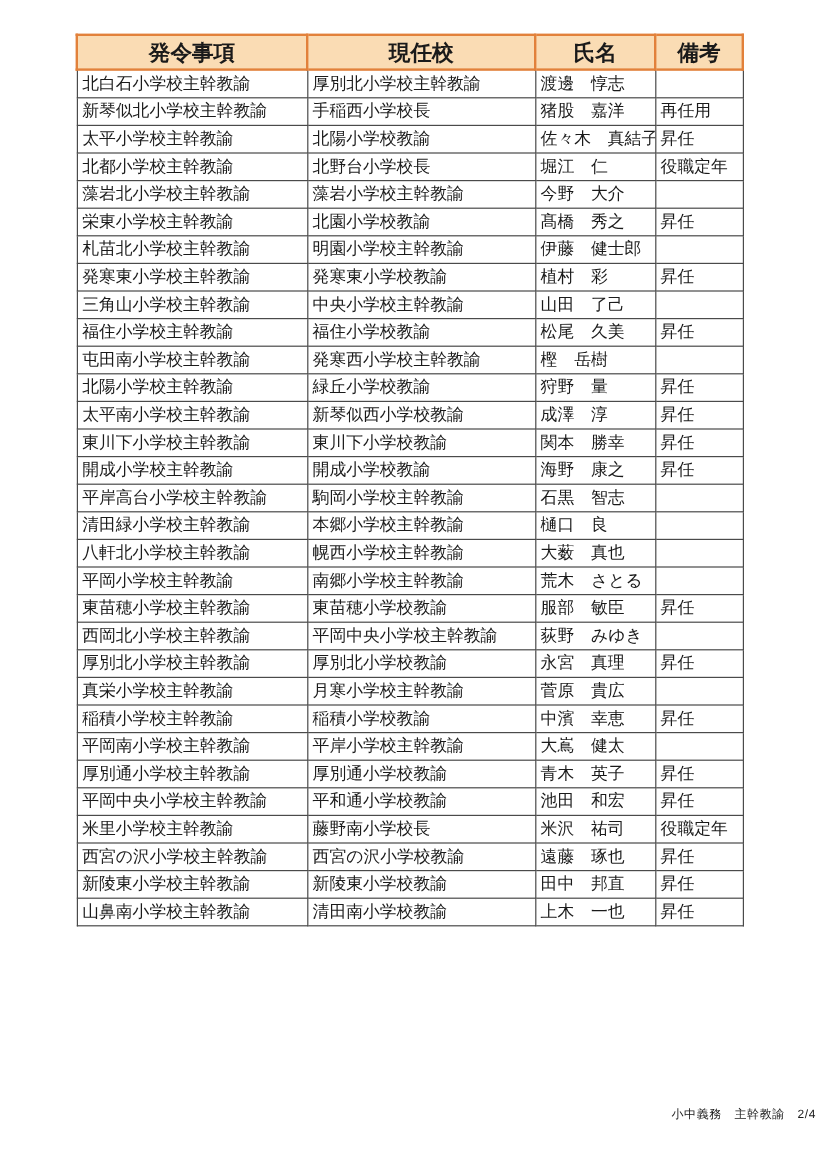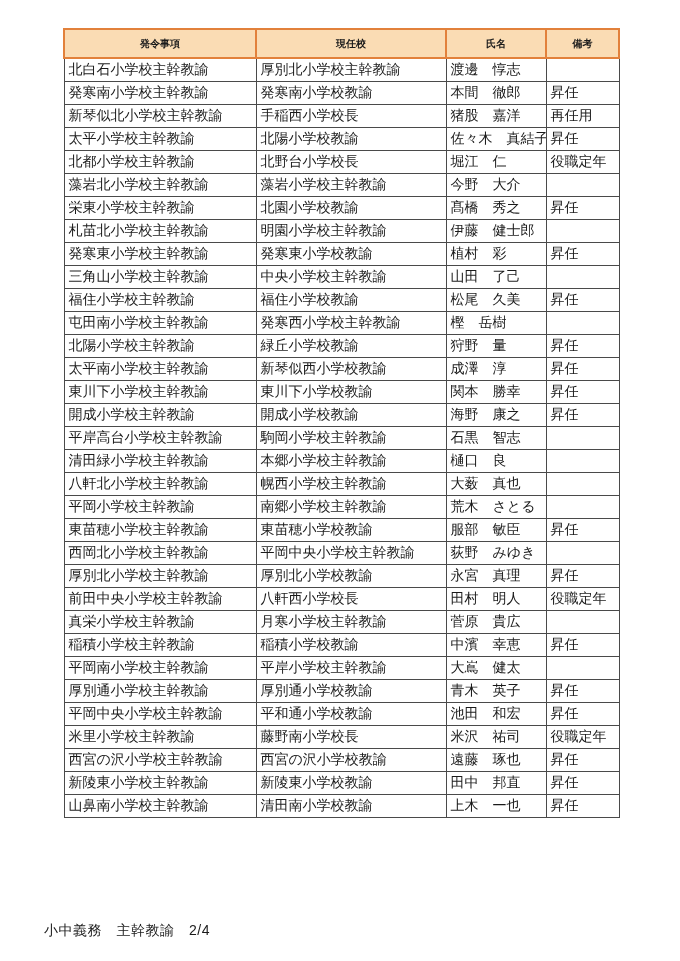--- a/index.html
+++ b/index.html
@@ -31,40 +31,40 @@
   col.c2{width:190px;}
   col.c3{width:100px;}
   col.c4{width:73px;}
   thead th{
     background:var(--header-bg);
     border:2px solid var(--header-border);
     font-weight:bold;
     text-align:center;
     height:29px;
     padding:0 2px;
-    font-size:10px;
+    font-size:18px;
     color:var(--text);
   }
   tbody td{
     border:1px solid var(--body-border);
     height:23px;
     padding:1px 3px 1px 4px;
     vertical-align:middle;
     text-align:left;
     white-space:nowrap;
     overflow:hidden;
     font-size:14px;
     line-height:1.1;
   }
   .footer{
     position:absolute;
     left:0;right:0;
     top:922px;
-    text-align:left;
-    font-size:14px;
+    text-align:right;
+    font-size:10px;
     color:var(--text);
     letter-spacing:0.5px;
     padding-left:44px;
   }
 </style>
 </head>
 <body>
 
 <div class="page">
 
@@ -84,26 +84,20 @@
       </tr>
     </thead>
     <tbody>
         <tr>
           <td>北白石小学校主幹教諭</td>
           <td>厚別北小学校主幹教諭</td>
           <td>渡邊　惇志</td>
           <td></td>
         </tr>
         <tr>
-          <td>発寒南小学校主幹教諭</td>
-          <td>発寒南小学校教諭</td>
-          <td>本間　徹郎</td>
-          <td>昇任</td>
-        </tr>
-        <tr>
           <td>新琴似北小学校主幹教諭</td>
           <td>手稲西小学校長</td>
           <td>猪股　嘉洋</td>
           <td>再任用</td>
         </tr>
         <tr>
           <td>太平小学校主幹教諭</td>
           <td>北陽小学校教諭</td>
           <td>佐々木　真結子</td>
           <td>昇任</td>
@@ -216,26 +210,20 @@
           <td>荻野　みゆき</td>
           <td></td>
         </tr>
         <tr>
           <td>厚別北小学校主幹教諭</td>
           <td>厚別北小学校教諭</td>
           <td>永宮　真理</td>
           <td>昇任</td>
         </tr>
         <tr>
-          <td>前田中央小学校主幹教諭</td>
-          <td>八軒西小学校長</td>
-          <td>田村　明人</td>
-          <td>役職定年</td>
-        </tr>
-        <tr>
           <td>真栄小学校主幹教諭</td>
           <td>月寒小学校主幹教諭</td>
           <td>菅原　貴広</td>
           <td></td>
         </tr>
         <tr>
           <td>稲積小学校主幹教諭</td>
           <td>稲積小学校教諭</td>
           <td>中濱　幸恵</td>
           <td>昇任</td>

